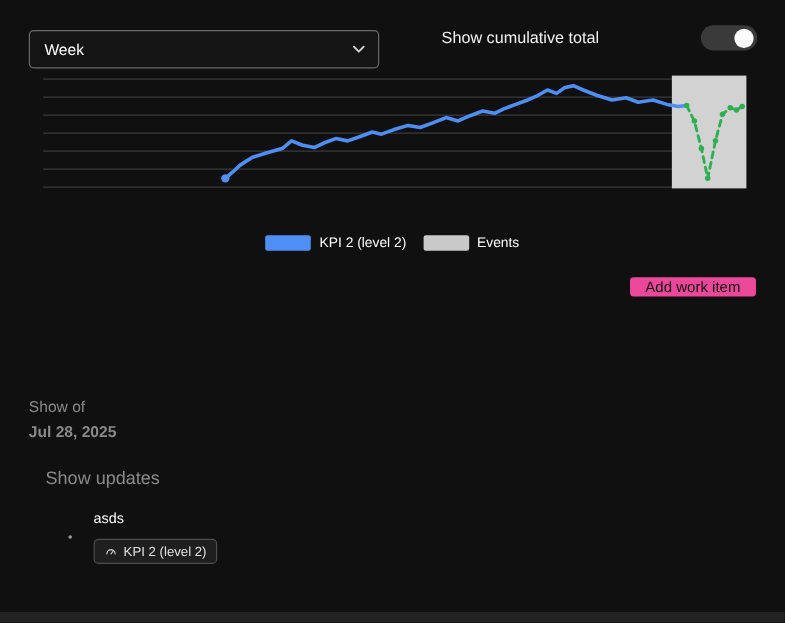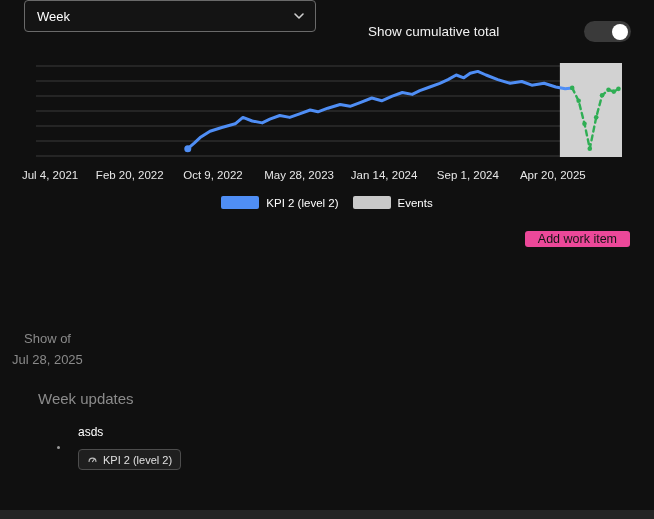--- a/index.html
+++ b/index.html
@@ -3,21 +3,21 @@
 <meta charset="utf-8">
 <style>
   html,body{margin:0;padding:0;background:#0f0f0f;}
   *{box-sizing:border-box;}
   .screen{
     position:relative;width:654px;height:519px;background:#101010;
     font-family:"Liberation Sans","DejaVu Sans",sans-serif;color:#fff;overflow:hidden;
   }
   
   .period-select{
-    position:absolute;left:24px;top:0;width:292px;height:32px;
+    position:absolute;left:24px;top:25px;width:292px;height:32px;
     border:1px solid #6a6a6a;border-radius:4px;background:#141414;
     display:flex;align-items:center;justify-content:space-between;
     padding:0 10px 0 12px;font-size:13px;cursor:pointer;
   }
   .chevron{display:flex;align-items:center;color:#cfcfcf;}
   .cumulative-label{position:absolute;left:332px;top:24px;font-size:13.5px;color:#f2f2f2;margin-left:36px;}
   .toggle{
     position:absolute;left:584px;top:21px;width:47px;height:21px;border-radius:11px;
     background:#3a3a3a;cursor:pointer;
   }
@@ -37,21 +37,21 @@
   .legend .swatch{width:38px;height:13px;border-radius:2px;display:inline-block;}
   .legend-item span:last-child{font-size:11.5px;color:#fff;}
   
   .add-work-item{
     position:absolute;right:24px;top:231px;height:16px;padding:0 13px;
     background:#ec4899;color:#141414;border:none;border-radius:3px;
     font-size:12.5px;font-weight:500;font-family:inherit;cursor:pointer;
   }
   
   .week-of-label{position:absolute;left:24px;top:331px;font-size:13px;color:#8a8a8a;}
-  .week-of-date{position:absolute;left:12px;top:352px;font-size:13px;color:#8a8a8a;}
+  .week-of-date{position:absolute;left:24px;top:352px;font-size:13px;color:#8a8a8a;font-weight:bold;}
   .section-title{position:absolute;left:38px;top:390px;font-size:15px;color:#8b8b8b;}
   .bullet-dot{position:absolute;left:57px;top:446px;width:3px;height:3px;border-radius:50%;background:#9a9a9a;}
   .item-title{position:absolute;left:78px;top:425px;font-size:12px;color:#fff;}
   .kpi-chip{
     position:absolute;left:78px;top:449px;height:21px;display:inline-flex;align-items:center;gap:5px;
     padding:0 8px;background:#1f1f1f;border:1px solid #4d4d4d;border-radius:4px;
     font-size:11px;color:#e0e0e0;cursor:pointer;
   }
   .kpi-chip svg{display:block;}
   
@@ -95,47 +95,38 @@
         <circle cx="584.496" cy="63.800000000000004" r="2.3" fill="#2fae54"></circle>
         <circle cx="589.77" cy="88.64" r="2.3" fill="#2fae54"></circle>
         <circle cx="596.216" cy="57.36" r="2.3" fill="#2fae54"></circle>
         <circle cx="602.076" cy="35.279999999999994" r="2.3" fill="#2fae54"></circle>
         <circle cx="608.5219999999999" cy="29.760000000000005" r="2.3" fill="#2fae54"></circle>
         <circle cx="613.796" cy="31.60000000000001" r="2.3" fill="#2fae54"></circle>
         <circle cx="618.484" cy="28.840000000000003" r="2.3" fill="#2fae54"></circle>
       </svg>
   </div>
 
-  <div class="x-axis" id="x-axis">
-      <div class="tick" style="left: 2.4%;">Jul 4, 2021</div>
-      <div class="tick" style="left: 16%;">Feb 20, 2022</div>
-      <div class="tick" style="left: 30.2%;">Oct 9, 2022</div>
-      <div class="tick" style="left: 44.9%;">May 28, 2023</div>
-      <div class="tick" style="left: 59.4%;">Jan 14, 2024</div>
-      <div class="tick" style="left: 73.7%;">Sep 1, 2024</div>
-      <div class="tick" style="left: 88.2%;">Apr 20, 2025</div>
-    </div>
 
   <div class="legend" id="legend">
       <div class="legend-item">
         <span class="swatch" style="background: rgb(79, 142, 245);"></span>
         <span>KPI 2 (level 2)</span>
       </div>
       <div class="legend-item">
         <span class="swatch" style="background: rgb(201, 201, 201);"></span>
         <span>Events</span>
       </div>
     </div>
 
   <button class="add-work-item">Add work item</button>
 
   <div class="week-of-label">Show of</div>
   <div class="week-of-date">Jul 28, 2025</div>
 
-  <div class="section-title">Week updates</div>
+  <div class="section-title">Show updates</div>
 
   <div class="bullet-dot"></div>
   <div class="item-title">asds</div>
 
   <div class="kpi-chip">
     <span>
       <svg width="11" height="11" viewBox="0 0 16 16">
           <path d="M3 11a5 5 0 0 1 10 0" fill="none" stroke="#bdbdbd" stroke-width="1.6" stroke-linecap="round"></path>
           <line x1="8" y1="11" x2="10.6" y2="7.6" stroke="#bdbdbd" stroke-width="1.6" stroke-linecap="round"></line>
         </svg>

